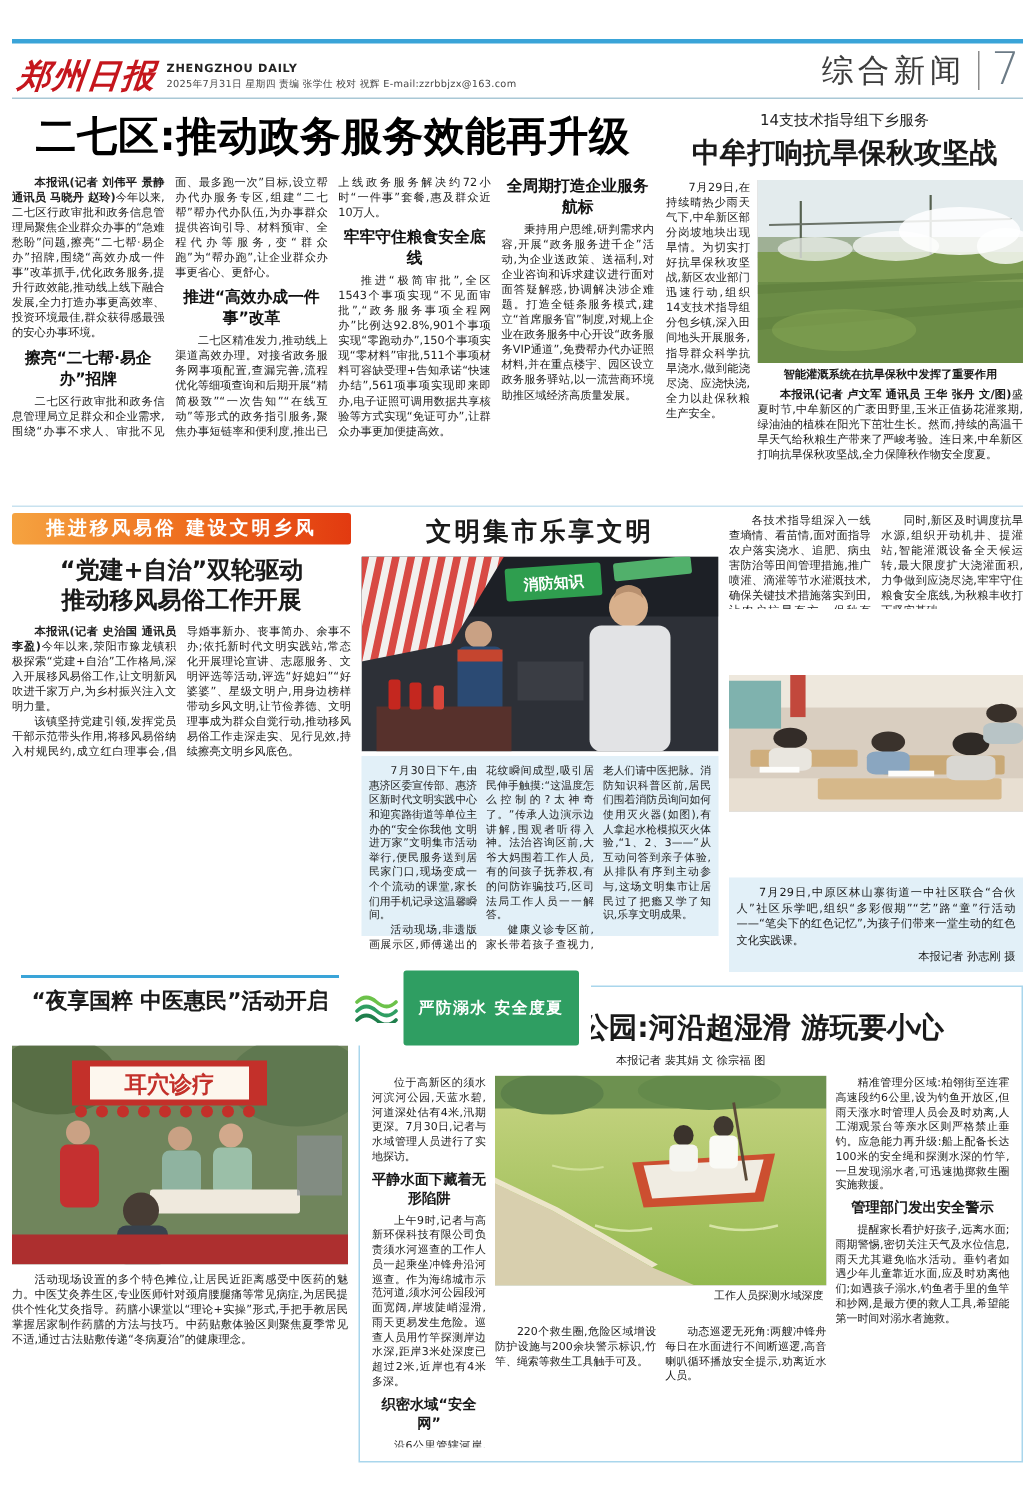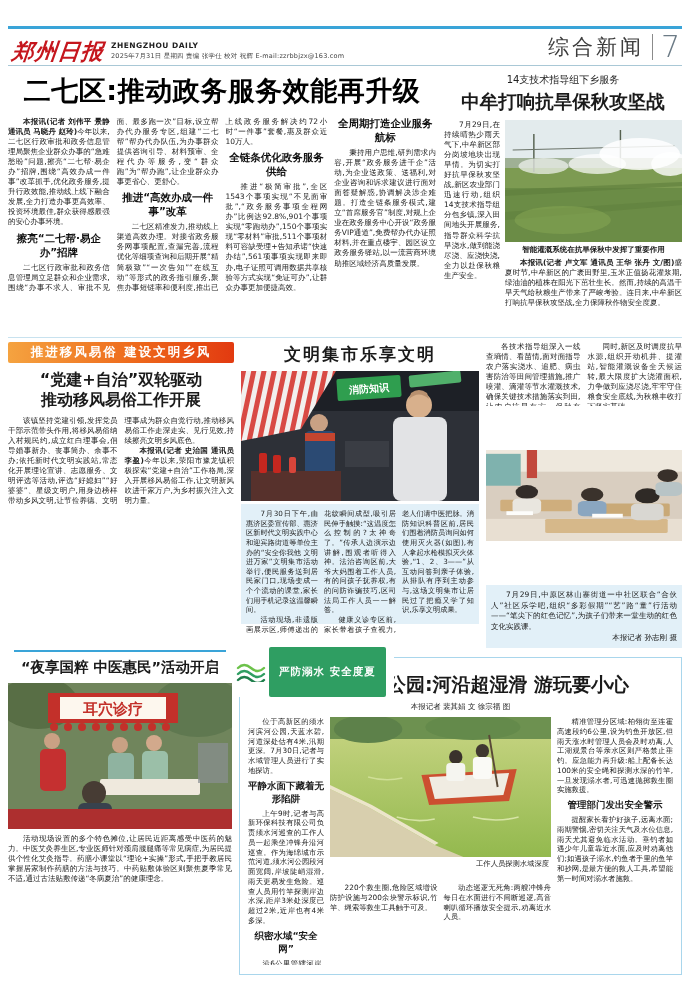--- a/index.html
+++ b/index.html
@@ -63,21 +63,21 @@
   .zm-cont { height:100px; margin-bottom:4px; }
   .class-photo { height:143px; }
   .caption-panel { margin-top:4px; flex:1; }
   .caption-panel p { font-size:7.5px; line-height:1.4; text-align:justify; text-indent:2em; }
   .credit { font-size:7.5px; text-align:right; margin-top:1px; }
 
   
   .bottom-band { display:flex; gap:7px; height:348px; }
   .bot-left { width:224px; }
   .bot-left-rule { height:2px; background:#3aa4d8; margin:2px 6px 6px; }
-  .bot-left h2 { font-size:14.5px; text-align:center; font-weight:900; margin-bottom:6px; }
+  .bot-left h2 { font-size:14.5px; text-align:center; font-weight:900; margin-bottom:20px; }
   .tcm-photo { height:146px; margin-bottom:5px; }
   .bot-left .text { height:162px; overflow:hidden; }
 
   .bot-box { flex:1; border:1px solid #a9d6ec; position:relative; padding:4px 8px 6px; margin-top:9px; height:318px; }
   .ribbon-row { position:absolute; top:-11px; left:-4px; display:flex; align-items:center; gap:3px; background:#fff; padding-right:8px; }
   .ribbon { background:#2f9e62; color:#fff; font-size:10.5px; font-weight:bold; letter-spacing:1px; padding:18px 10px; border-radius:2px; }
   .wave-icon { width:30px; height:20px; }
   .bot-box h2 { font-size:19px; text-align:center; font-weight:900; margin:10px 0 4px; white-space:nowrap; }
   .bot-byline { font-size:7.5px; text-align:center; margin-bottom:5px; }
   .river-row { display:flex; gap:6px; height:248px; overflow:hidden; }
@@ -116,21 +116,21 @@
 
   <section class="top-band">
     <article class="erqi">
       <h1>二七区:推动政务服务效能再升级</h1>
       <div class="cols cols4">
         <p><span class="bold">本报讯(记者 刘伟平 景静 通讯员 马晓丹 赵玲)</span><span>今年以来,二七区行政审批和政务信息管理局聚焦企业群众办事的“急难愁盼”问题,擦亮“二七帮·易企办”招牌,围绕“高效办成一件事”改革抓手,优化政务服务,提升行政效能,推动线上线下融合发展,全力打造办事更高效率、投资环境最佳,群众获得感最强的安心办事环境。</span></p>
         <h3>擦亮“二七帮·易企办”招牌</h3>
         <p><span>二七区行政审批和政务信息管理局立足群众和企业需求,围绕“办事不求人、审批不见面、最多跑一次”目标,设立帮办代办服务专区,组建“二七帮”帮办代办队伍,为办事群众提供咨询引导、材料预审、全程代办等服务,变“群众跑”为“帮办跑”,让企业群众办事更省心、更舒心。</span></p>
         <h3>推进“高效办成一件事”改革</h3>
         <p><span>二七区精准发力,推动线上渠道高效办理。对接省政务服务网事项配置,查漏完善,流程优化等细项查询和后期开展“精简极致”“一次告知”“在线互动”等形式的政务指引服务,聚焦办事短链率和便利度,推出已上线政务服务解决约72小时“一件事”套餐,惠及群众近10万人。</span></p>
-        <h3>全链条优化政务服务供给</h3>
+        <h3>牢牢守住粮食安全底线</h3>
         <p><span>推进“极简审批”,全区1543个事项实现“不见面审批”,“政务服务事项全程网办”比例达92.8%,901个事项实现“零跑动办”,150个事项实现“零材料”审批,511个事项材料可容缺受理+告知承诺“快速办结”,561项事项实现即来即办,电子证照可调用数据共享核验等方式实现“免证可办”,让群众办事更加便捷高效。</span></p>
         <h3>全周期打造企业服务航标</h3>
         <p><span>秉持用户思维,研判需求内容,开展“政务服务进千企”活动,为企业送政策、送福利,对企业咨询和诉求建议进行面对面答疑解惑,协调解决涉企难题。打造全链条服务模式,建立“首席服务官”制度,对规上企业在政务服务中心开设“政务服务VIP通道”,免费帮办代办证照材料,并在重点楼宇、园区设立政务服务驿站,以一流营商环境助推区域经济高质量发展。</span></p>
       </div>
     </article>
 
     <article class="zhongmou">
       <div class="kicker">14支技术指导组下乡服务</div>
       <h2>中牟打响抗旱保秋攻坚战</h2>
       <div class="zm-row">
@@ -163,22 +163,22 @@
     </article>
   </section>
 
   <div class="band-rule"></div>
 
   <section class="mid-band">
     <article class="mid-left">
       <div class="banner">推进移风易俗 建设文明乡风</div>
       <h2><span>“党建+自治”双轮驱动</span><br><span>推动移风易俗工作开展</span></h2>
       <div class="cols cols2">
+        <p><span class="bold">本报讯(记者 史治国 通讯员 李盈)</span><span>今年以来,荥阳市豫龙镇积极探索“党建+自治”工作格局,深入开展移风易俗工作,让文明新风吹进千家万户,为乡村振兴注入文明力量。</span></p>
         <p><span>该镇坚持党建引领,发挥党员干部示范带头作用,将移风易俗纳入村规民约,成立红白理事会,倡导婚事新办、丧事简办、余事不办;依托新时代文明实践站,常态化开展理论宣讲、志愿服务、文明评选等活动,评选“好媳妇”“好婆婆”、星级文明户,用身边榜样带动乡风文明,让节俭养德、文明理事成为群众自觉行动,推动移风易俗工作走深走实、见行见效,持续擦亮文明乡风底色。</span></p>
-        <p><span class="bold">本报讯(记者 史治国 通讯员 李盈)</span><span>今年以来,荥阳市豫龙镇积极探索“党建+自治”工作格局,深入开展移风易俗工作,让文明新风吹进千家万户,为乡村振兴注入文明力量。</span></p>
       </div>
     </article>
 
     <article class="mid-center">
       <h2>文明集市乐享文明</h2>
       <div class="photo fire-photo">
         <svg viewBox="0 0 238 130" preserveAspectRatio="none">
           <defs>
             <pattern id="stripes" width="10" height="10" patternTransform="rotate(12)" patternUnits="userSpaceOnUse">
               <rect width="10" height="10" fill="#f2f0ee"></rect>

